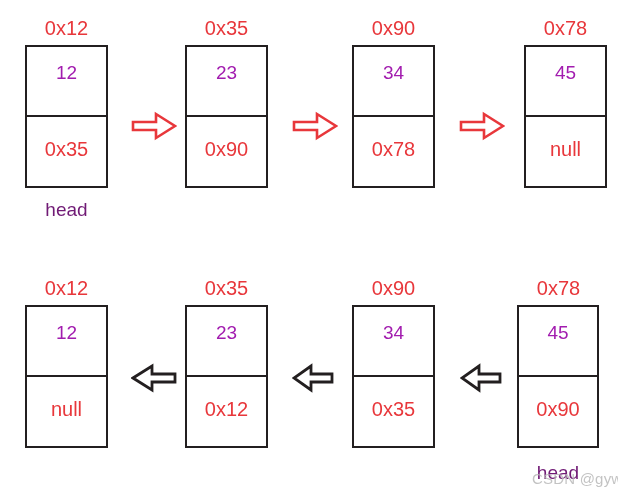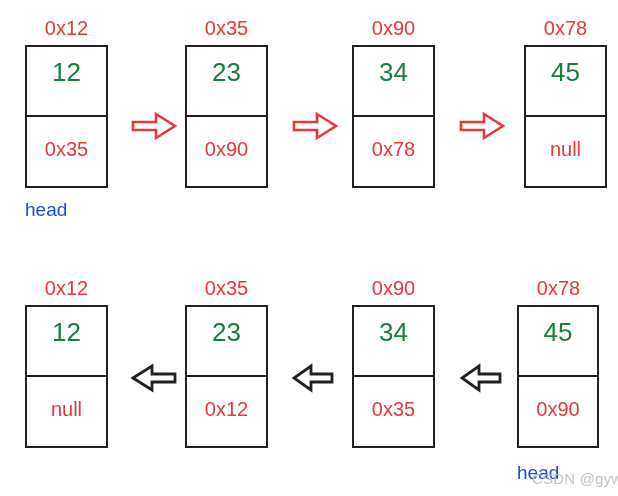--- a/index.html
+++ b/index.html
@@ -33,22 +33,22 @@
     flex-direction: column;
   }
   .node .cell {
     flex: 1 1 50%;
     display: flex;
     align-items: center;
     justify-content: center;
     box-sizing: border-box;
   }
   .node .cell.data {
-    color: #15803d;
-    font-size: 26px;
+    color: #a21caf;
+    font-size: 19px;
     border-bottom: 2.5px solid #231f20;
     padding-bottom: 16px;
   }
   .node .cell.next {
     color: #e8373b;
     font-size: 20px;
     padding-bottom: 4px;
   }
 
   
@@ -57,22 +57,23 @@
     color: #e8373b;
     font-size: 20px;
     text-align: center;
     white-space: nowrap;
     line-height: 1;
   }
 
   
   .head-label {
     position: absolute;
-    color: #1d4ed8;
+    color: #701a75;
     font-size: 19px;
+    text-align: center;
     white-space: nowrap;
     line-height: 1;
   }
 
   
   .arrow {
     position: absolute;
   }
   .arrow svg { display: block; }
 

